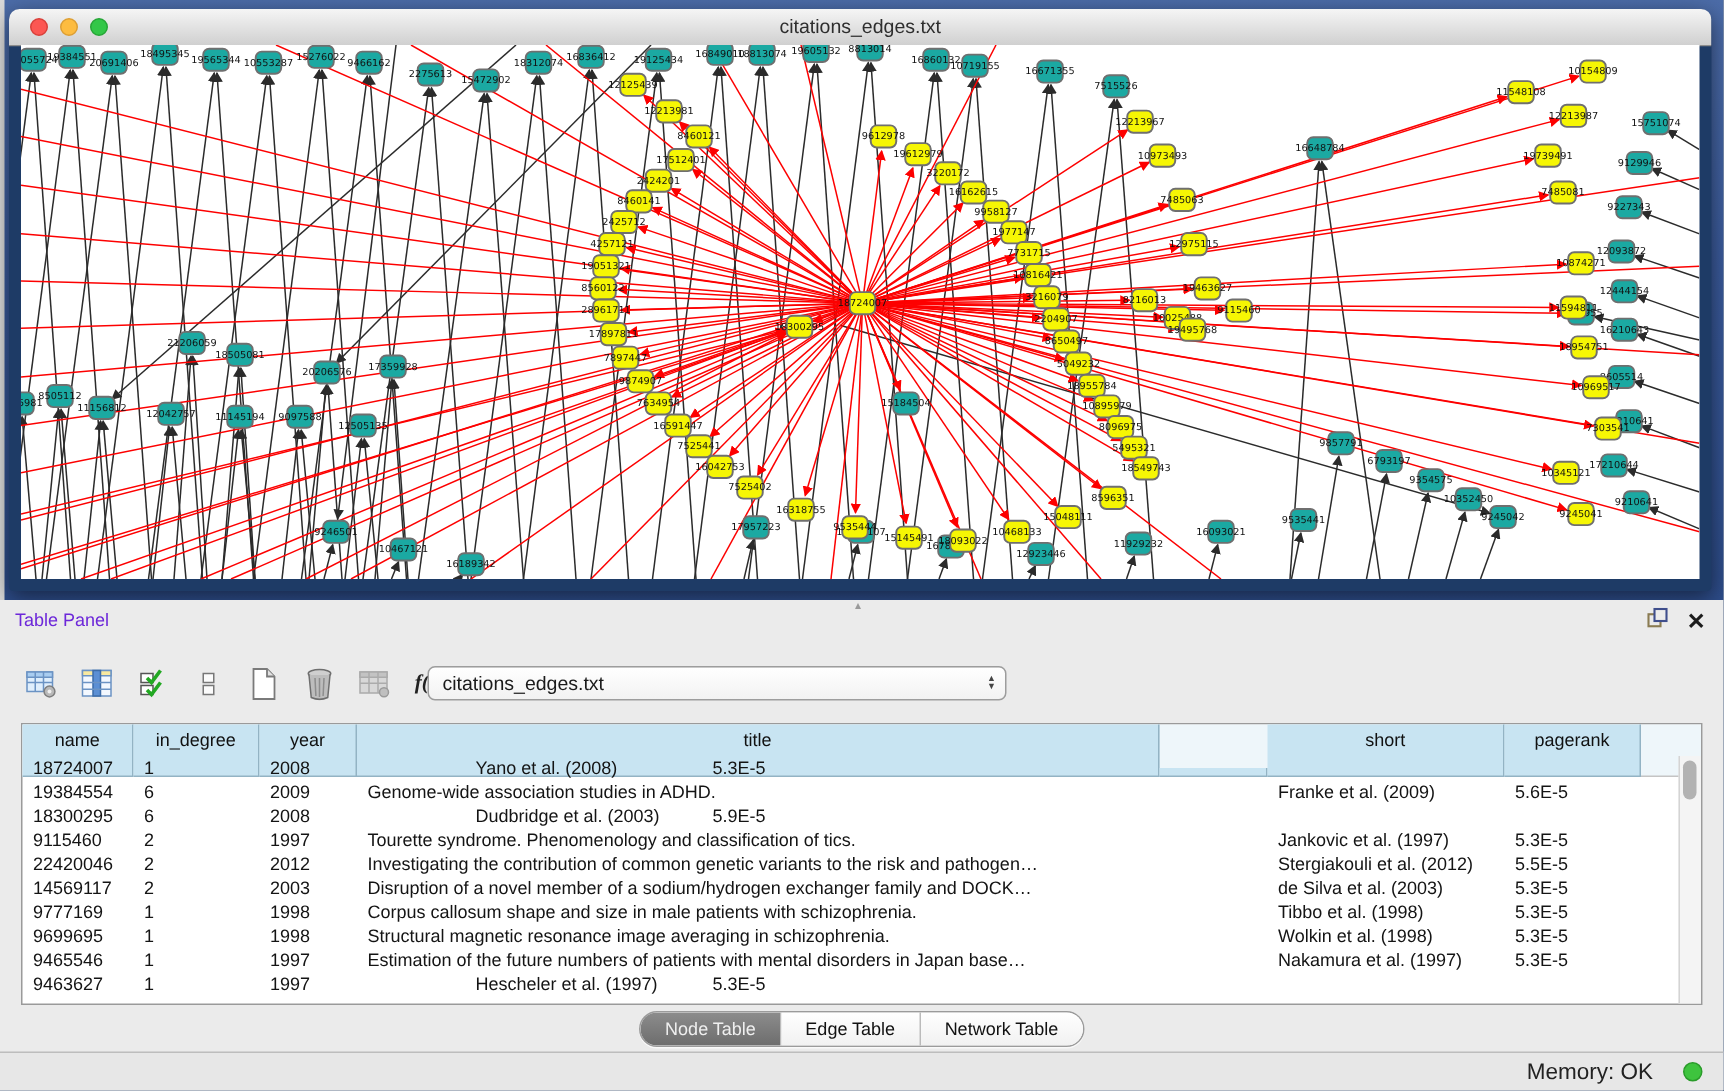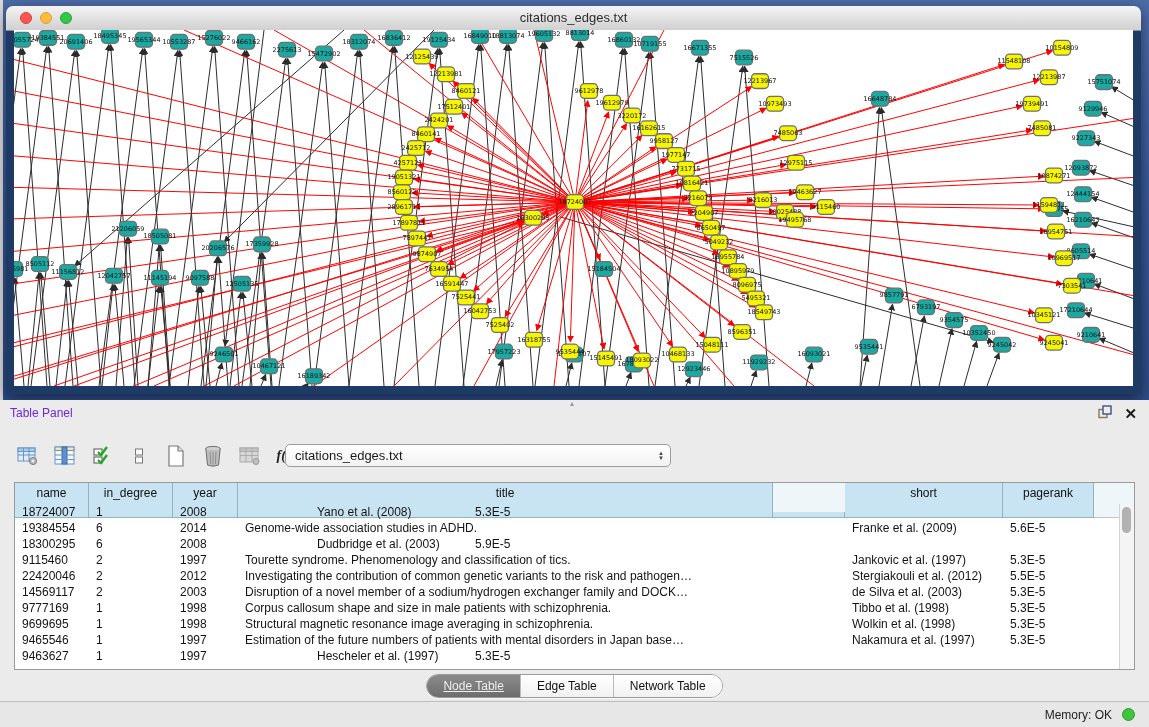--- a/index.html
+++ b/index.html
@@ -58,25 +58,25 @@
   .col0{width:74px;} .col1{width:84px;} .col2{width:65px;} .col3{width:535px;}
   .col4{width:72px;margin-top:29px;} .col5{width:158px;} .col6{width:91px;}
   .vscroll{position:absolute;right:0;top:21px;bottom:0;width:14px;background:#f4f4f4;border-left:1px solid #d4d4d4;}
   .vthumb{position:absolute;left:2px;top:3px;width:9px;height:26px;background:#b2b2b2;border-radius:5px;}
 
   .tabs{position:absolute;left:0;top:274px;width:100%;display:flex;justify-content:center;}
   .seg{display:flex;height:22px;border:1px solid #9b9b9b;border-radius:12px;overflow:hidden;background:#fdfdfd;
        box-shadow:0 1px 0 rgba(255,255,255,.7);}
   .seg-item{font-size:12px;color:#111;line-height:22px;padding:0 16px;border-right:1px solid #bbb;background:linear-gradient(#ffffff,#f1f1f1);}
   .seg-item:last-child{border-right:none;}
-  .seg-item.active{background:linear-gradient(#8c8c8c,#6d6d6d);color:#efefef;text-decoration:underline;}
+  .seg-item.active{background:linear-gradient(#8c8c8c,#6d6d6d);color:#efefef;}
 
   .statusbar{position:absolute;left:0;bottom:0;width:100%;height:25px;background:#e7e7e7;
              border-top:1px solid #bdbdbd;display:flex;align-items:center;justify-content:flex-end;}
-  .mem-label{font-size:12px;color:#222;margin-right:10px;}
+  .mem-label{font-size:15px;color:#222;margin-right:20px;}
   .mem-dot{width:13px;height:13px;border-radius:50%;background:#3ec43e;border:1px solid #2a9c2a;margin-right:14px;box-sizing:border-box;}
 </style>
 </head>
 <body>
 
 <div class="desktop">
   <div class="edge-strip"></div>
   <div class="graph-window">
     <div class="titlebar">
       <div class="traffic">
@@ -909,21 +909,21 @@
           <div class="td col0">18724007</div>
           <div class="td col1">1</div>
           <div class="td col2">2008</div>
           <div class="td col4">49</div>
           <div class="td col5">Yano et al. (2008)</div>
           <div class="td col6">5.3E-5</div>
         </div>
         <div class="tr">
           <div class="td col0">19384554</div>
           <div class="td col1">6</div>
-          <div class="td col2">2014</div>
+          <div class="td col2">2009</div>
           <div class="td col3">Genome-wide association studies in ADHD.</div>
           <div class="td col4">0</div>
           <div class="td col5">Franke et al. (2009)</div>
           <div class="td col6">5.6E-5</div>
         </div>
         <div class="tr">
           <div class="td col0">18300295</div>
           <div class="td col1">6</div>
           <div class="td col2">2008</div>
           <div class="td col4">0</div>

